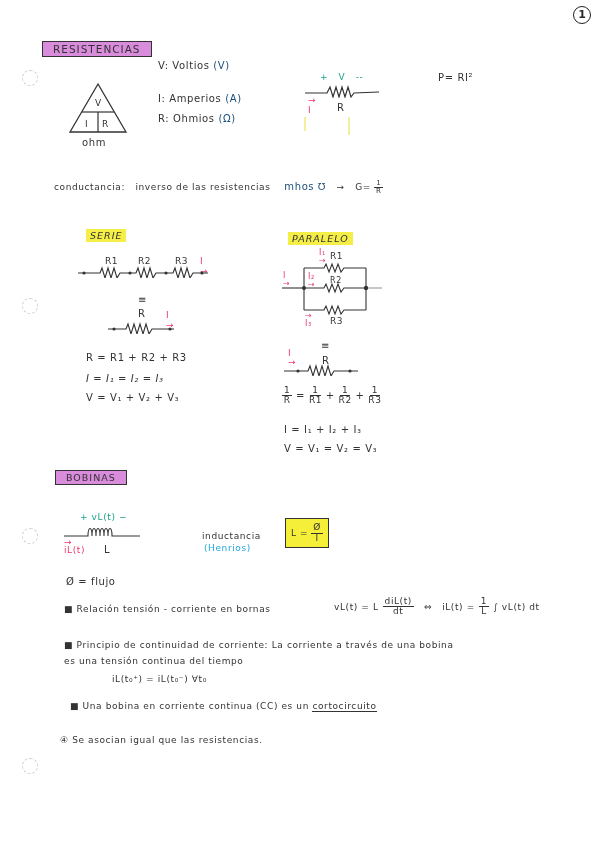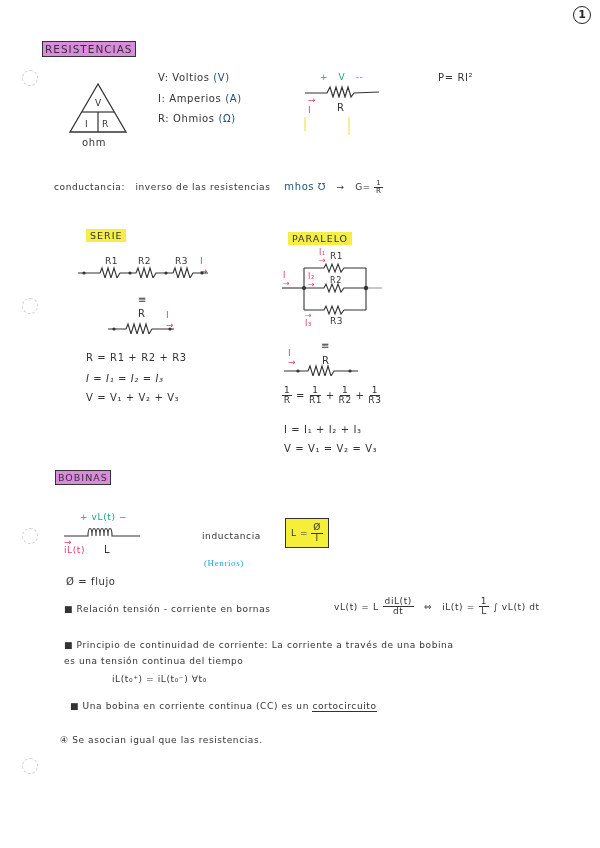--- a/index.html
+++ b/index.html
@@ -1,21 +1,21 @@
 <!DOCTYPE html>
 <html><head>
 <meta charset="utf-8">
 <style>
   html,body{margin:0;padding:0;background:#fff;}
   body{width:600px;height:848px;position:relative;overflow:hidden;font-family:"DejaVu Sans",sans-serif;color:#2a2a2a;}
   .abs{position:absolute;}
   .hw{font-family:"DejaVu Sans",sans-serif;font-size:10px;letter-spacing:0.6px;color:#333;white-space:nowrap;}
   .hw-sm{font-size:9px;}
-  .tag-purple{background:#d98bdc;border:1.5px solid #333;padding:1px 2px;font-size:10.5px;letter-spacing:1px;color:#333;}
-  .tag-yellow{background:#f4ee47;padding:1px 4px;font-size:9.5px;letter-spacing:1px;color:#333;}
+  .tag-purple{background:#d98bdc;border:1.5px solid #333;padding:1px 10px;font-size:10.5px;letter-spacing:1px;color:#333;}
+  .tag-yellow{background:#f4ee47;padding:1px 4px;font-size:9.5px;letter-spacing:1px;color:#333;font-style:italic;}
   .teal{color:#1aa38a;}
   .pink{color:#e83a6a;}
   .navy{color:#1e4f7a;}
   .cyan{color:#1fa6e0;}
   .frac{display:inline-flex;flex-direction:column;align-items:center;vertical-align:middle;line-height:1.05;font-size:9px;}
   .frac .num{border-bottom:1px solid #333;padding:0 2px;}
   .hole{width:14px;height:14px;border:1px dashed #d0d0d0;border-radius:50%;}
   .ul{border-bottom:1.5px solid #333;}
 </style>
 </head>
@@ -35,21 +35,21 @@
 <svg class="abs" style="left:68px;top:82px;" width="60" height="52">
   <polygon points="30,2 2,50 58,50" fill="none" stroke="#333" stroke-width="1.3"></polygon>
   <line x1="14" y1="30" x2="46" y2="30" stroke="#333" stroke-width="1.2"></line>
   <line x1="30" y1="30" x2="30" y2="50" stroke="#333" stroke-width="1.2"></line>
   <text x="27" y="24" font-size="9" fill="#333" font-family="DejaVu Sans">V</text>
   <text x="17" y="45" font-size="9" fill="#333" font-family="DejaVu Sans">I</text>
   <text x="34" y="45" font-size="9" fill="#333" font-family="DejaVu Sans">R</text>
 </svg>
 <div class="abs hw" style="left:82px;top:137px;text-align:center;">ohm</div>
 
-<div class="abs hw" style="left:158px;top:72px;">
+<div class="abs hw" style="left:158px;top:60px;">
   <span>V: Voltios</span>
   <span class="navy">(V)</span>
 </div>
 <div class="abs hw" style="left:158px;top:93px;">
   <span>I: Amperios</span>
   <span class="navy">(A)</span>
 </div>
 <div class="abs hw" style="left:158px;top:113px;">
   <span>R: Ohmios</span>
   <span class="navy">(Ω)</span>
@@ -159,21 +159,21 @@
 
 <div class="abs tag-purple" style="left:55px;top:470px;font-size:9.5px;">BOBINAS</div>
 <div class="abs hw teal hw-sm" style="left:80px;top:512px;">+ vL(t) −</div>
 <svg class="abs" style="left:64px;top:524px;" width="78" height="14">
   <path d="M0,12 L24,12 C24,2 28,2 28,12 C28,2 32,2 32,12 C32,2 36,2 36,12 C36,2 40,2 40,12 C40,2 44,2 44,12 C44,2 48,2 48,12 L76,12" fill="none" stroke="#333" stroke-width="1.1"></path>
 </svg>
 <div class="abs hw pink hw-sm" style="left:64px;top:538px;line-height:8px;">→<br><span>iL(t)</span></div>
 <div class="abs hw" style="left:104px;top:544px;">L</div>
 
 <div class="abs hw hw-sm" style="left:202px;top:531px;">inductancia</div>
-<div class="abs hw cyan hw-sm" style="left:204px;top:558px;font-family:Liberation Serif, serif;">(Henrios)</div>
+<div class="abs hw cyan hw-sm" style="left:204px;top:543px;">(Henrios)</div>
 <div class="abs hw" style="left:285px;top:518px;width:42px;height:28px;background:#f6ef3a;border:1.5px solid #333;display:flex;align-items:center;justify-content:center;gap:3px;font-size:9px;">
   <span>L =</span>
   <span class="frac">
       <span class="num">Ø</span>
       <span>I</span>
     </span>
 </div>
 
 <div class="abs hw" style="left:66px;top:576px;">Ø = flujo</div>
 

